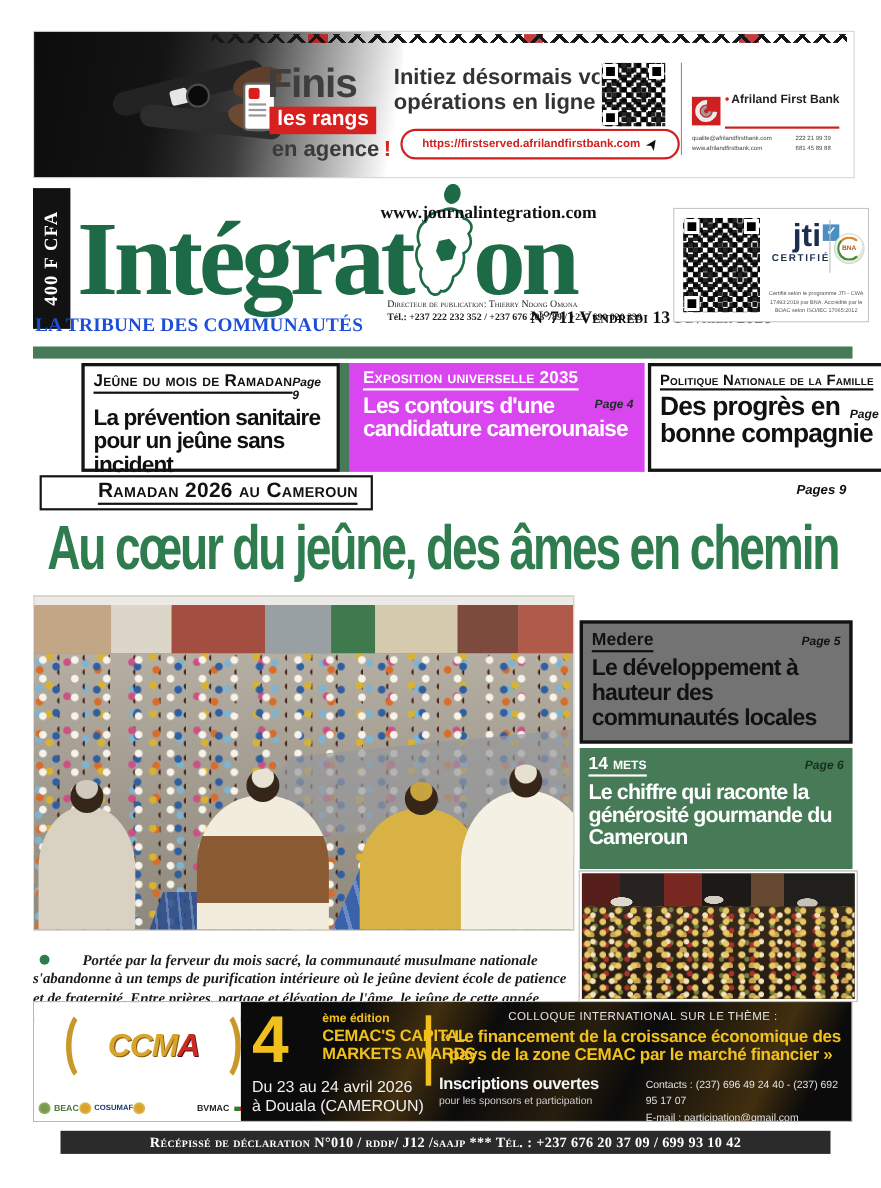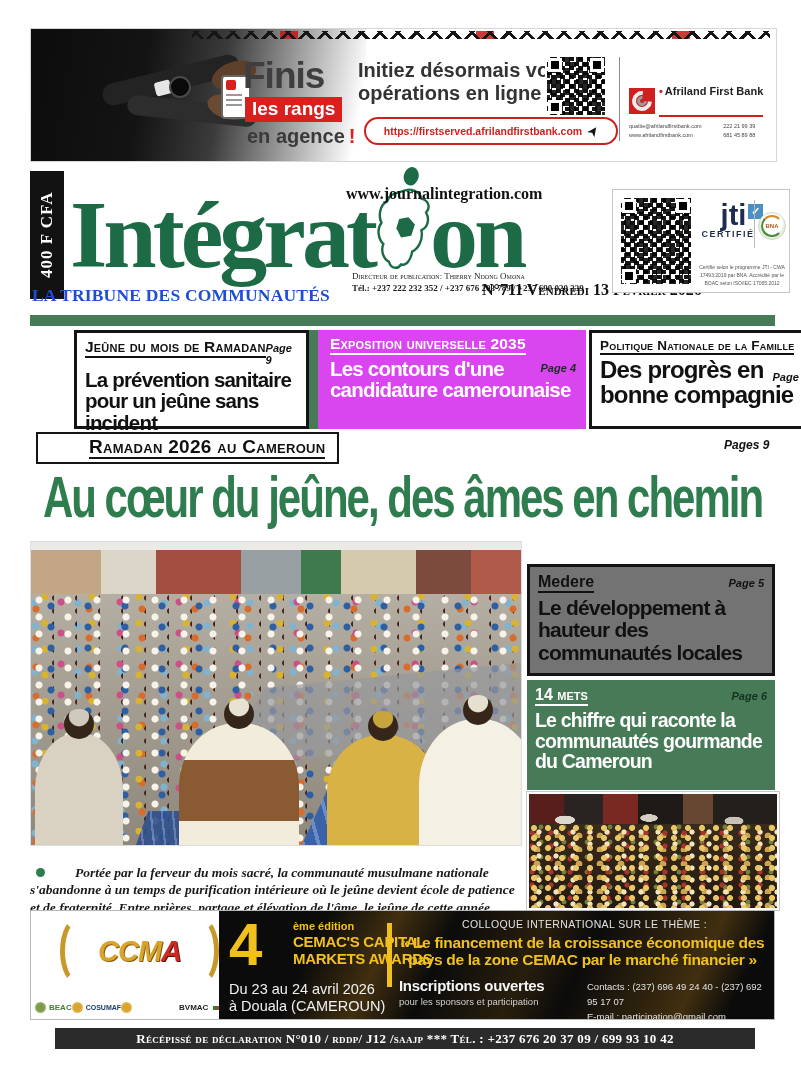--- a/index.html
+++ b/index.html
@@ -335,21 +335,21 @@
       <span class="pagelabel">Page 5</span>
     </div>
     <div class="side-headline" style="font-size:21px">Le développement à hauteur des communautés locales</div>
   </div>
 
   <div class="side-box2">
     <div class="kicker-row">
       <span class="kicker-sc">14 mets</span>
       <span class="pagelabel" style="color:#16301f">Page 6</span>
     </div>
-    <div class="side-headline">Le chiffre qui raconte la communautés gourmande du Cameroun</div>
+    <div class="side-headline">Le chiffre qui raconte la générosité gourmande du Cameroun</div>
   </div>
 
   <div class="food-photo">
     <div class="fp-top"></div>
     <div class="fp-table"></div>
   </div>
 
   <div class="bottom-ad">
     <div class="ccma-panel">
       <div class="laurel-wrap">

